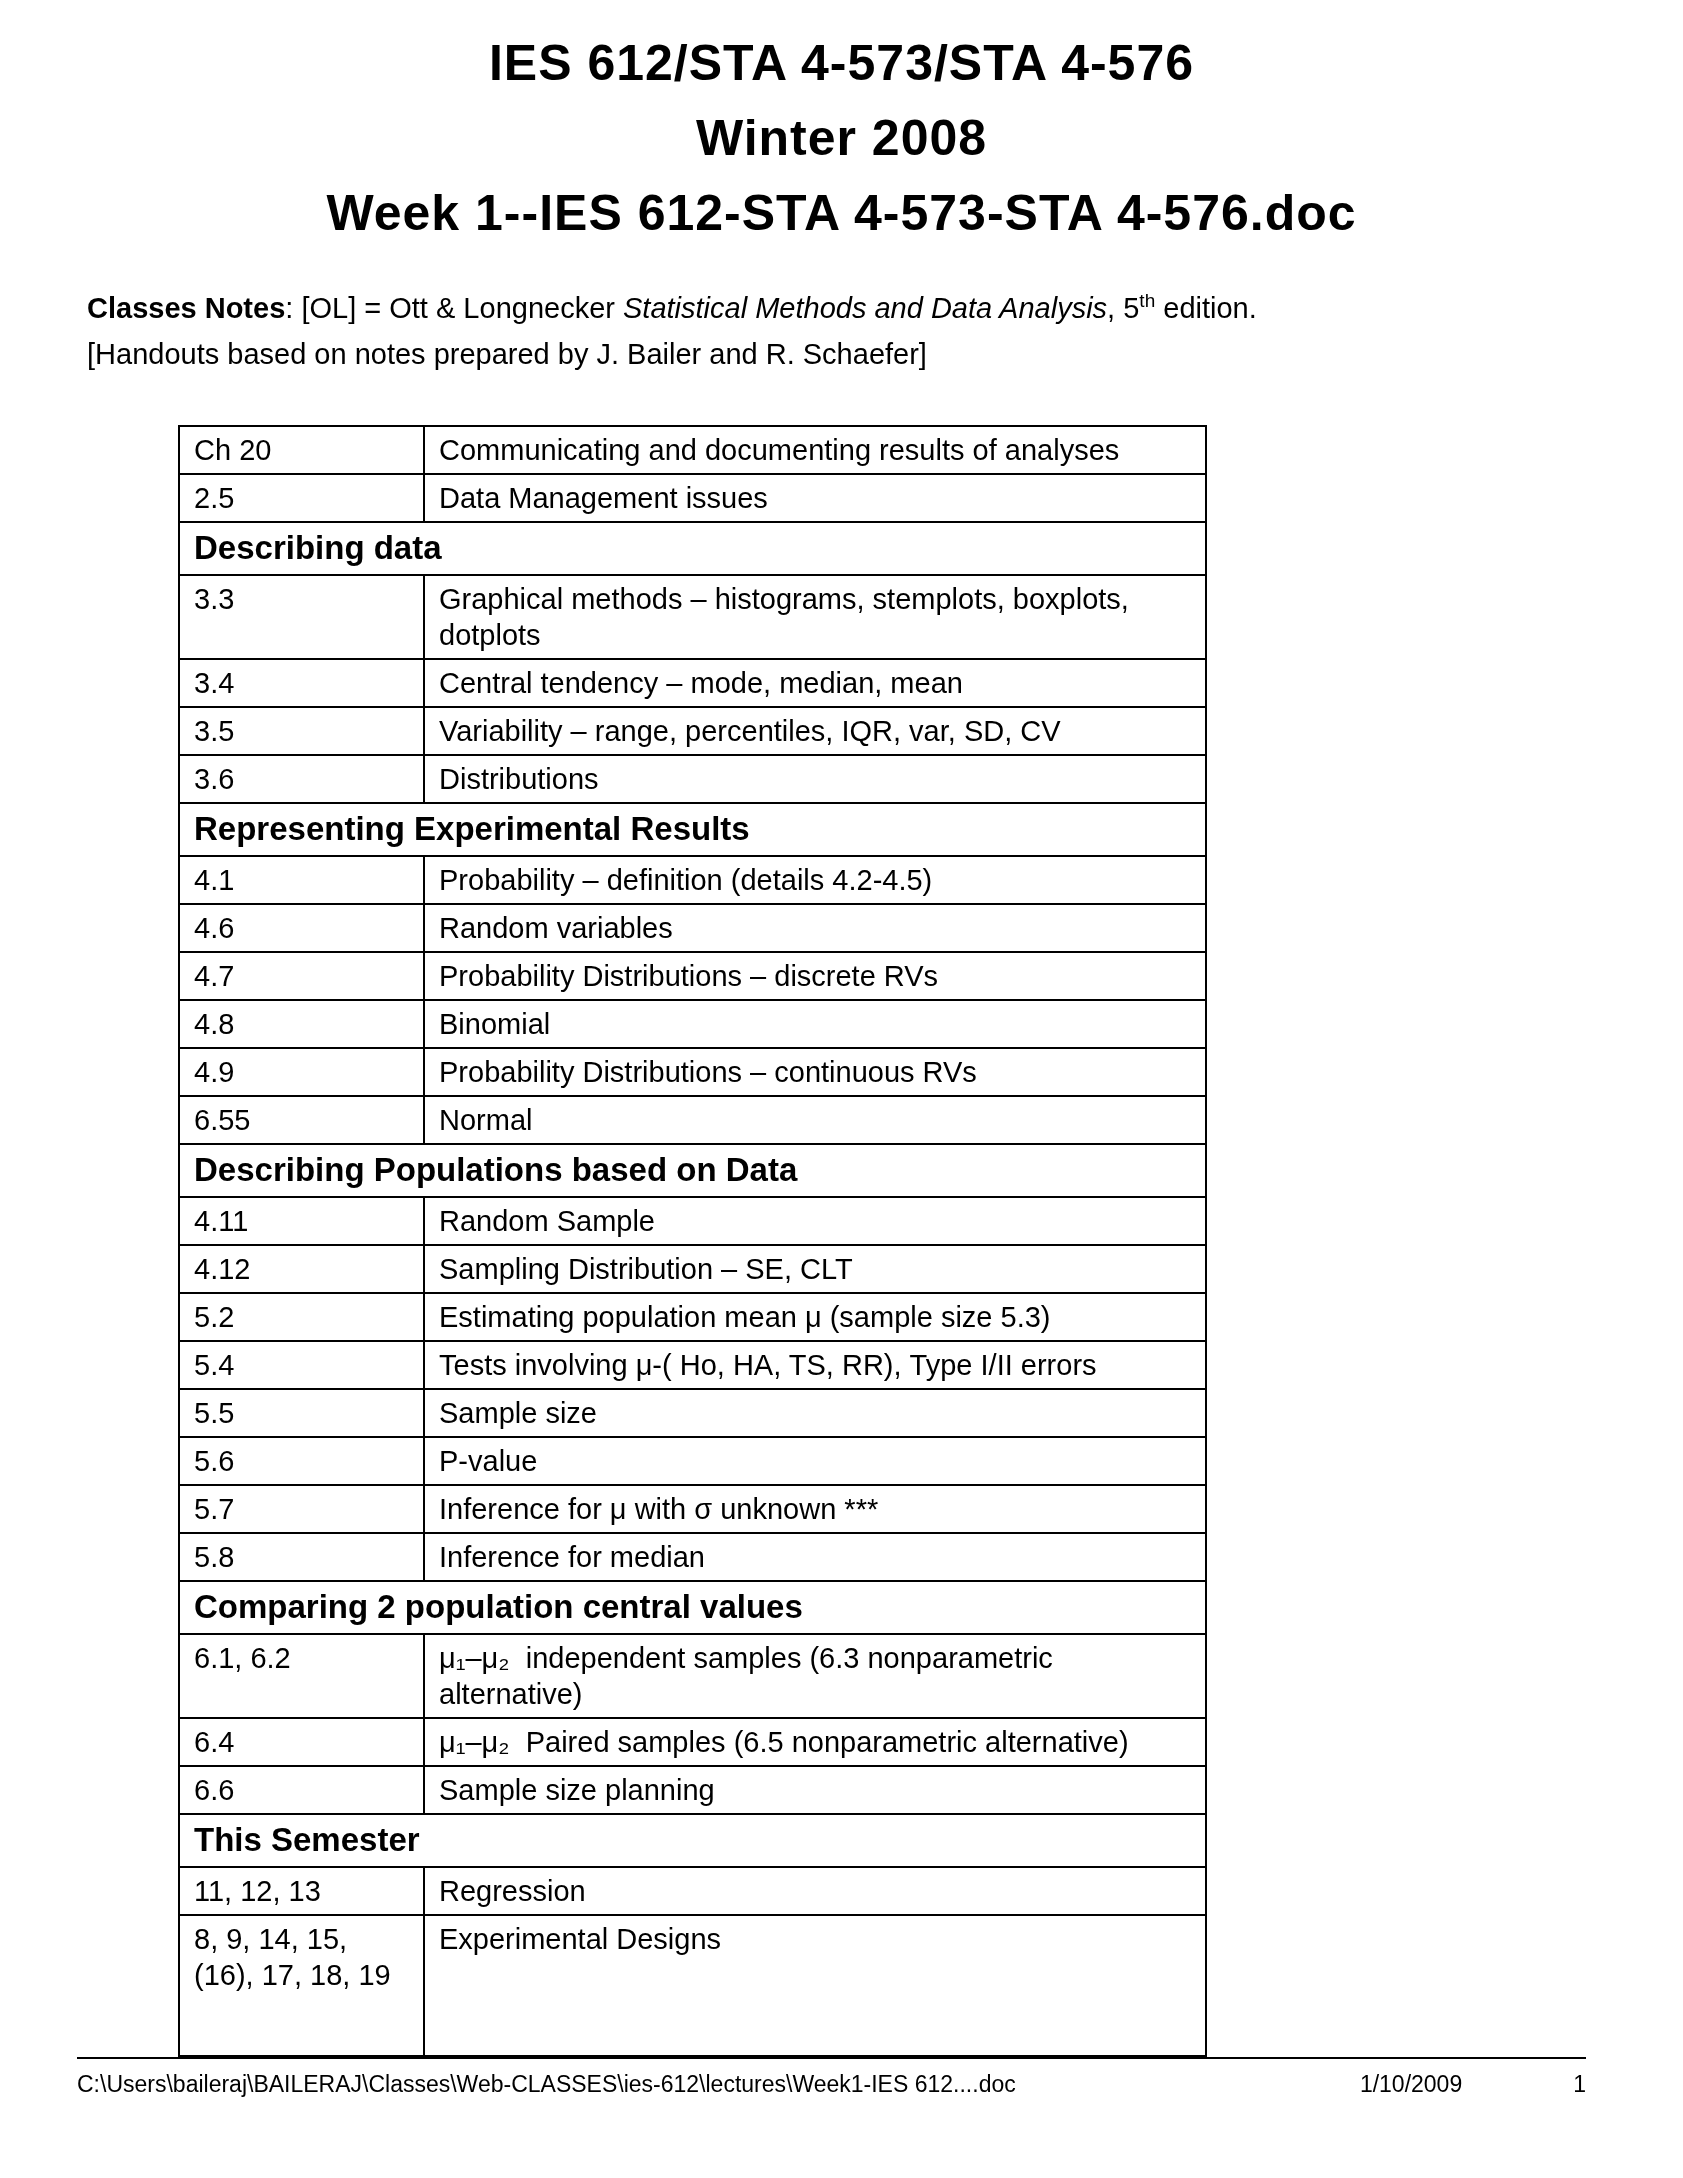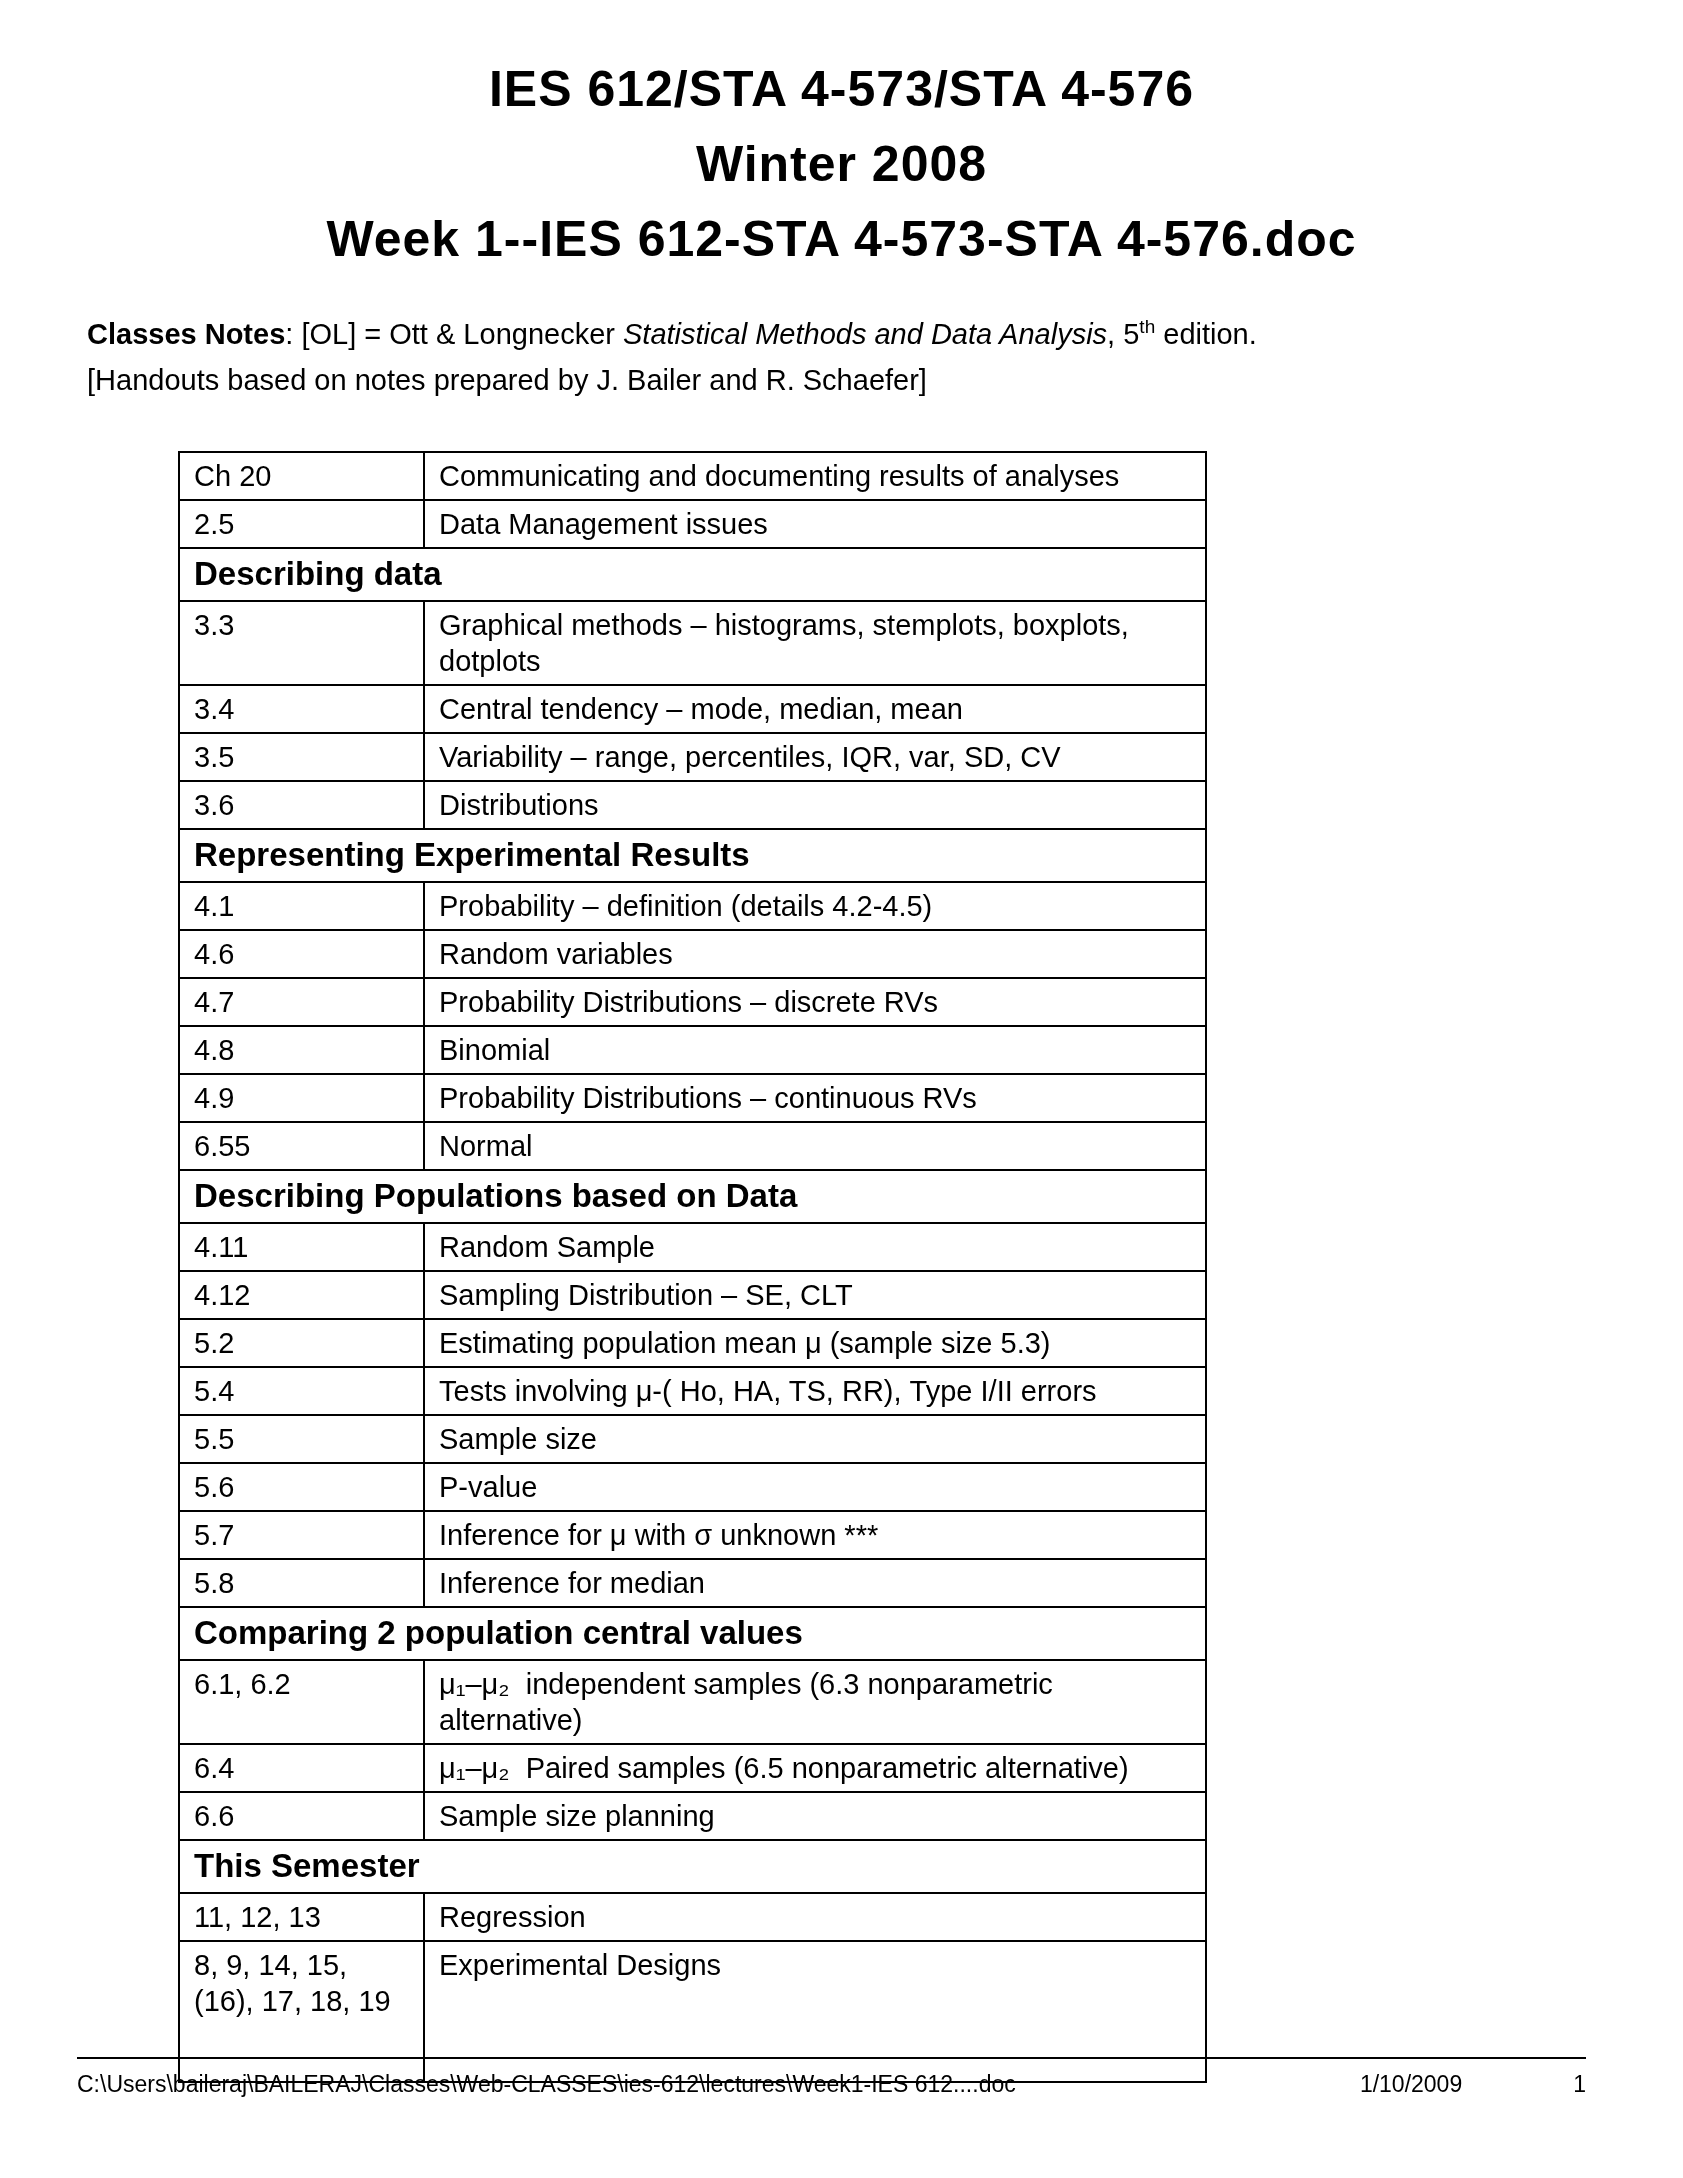--- a/index.html
+++ b/index.html
@@ -8,21 +8,21 @@
     width: 1683px;
     height: 2178px;
     position: relative;
     font-family: "Liberation Sans", sans-serif;
     color: #000000;
     overflow: hidden;
   }
   .page {
     width: 1683px;
     height: 2178px;
-    padding-top: 52px;
+    padding-top: 26px;
     position: relative;
   }
   .title-block {
     text-align: center;
     font-weight: bold;
     font-size: 50px;
     line-height: 75px;
     letter-spacing: 1px;
   }
   .review-block {

